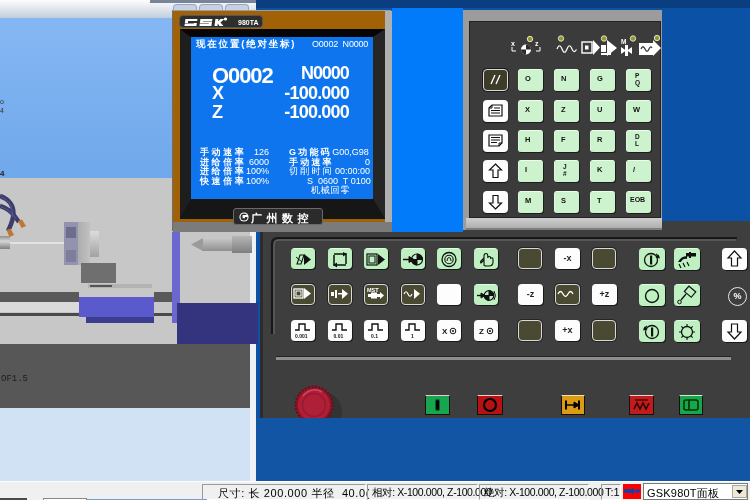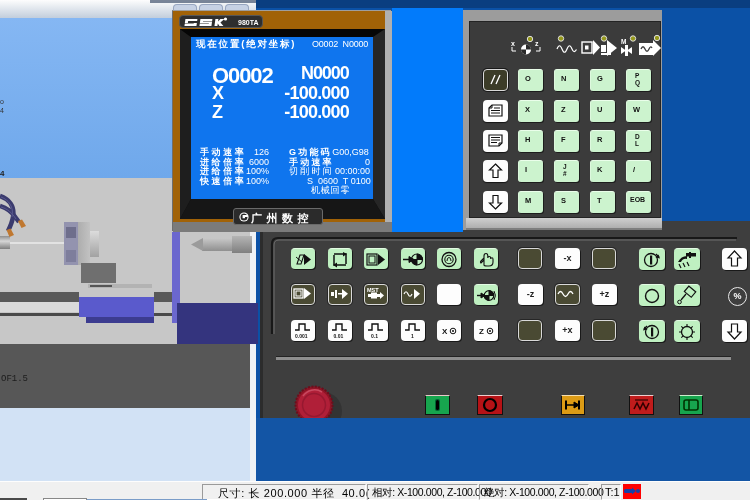--- a/index.html
+++ b/index.html
@@ -619,19 +619,27 @@
   <div class="abs" style="left:601px;top:2px;width:20px;height:16px;border:1px solid;border-color:#9a9a9a #fff #fff #9a9a9a;padding:1px 0 0 3px">T:1</div>
   <div class="abs" style="left:623px;top:2px;width:18px;height:15px;background:#f00">
     <svg width="18" height="15">
           <g fill="#1540a8">
             <rect x="1" y="5" width="9" height="4" rx="1.5"></rect>
             <polygon points="9,3.5 13,7 9,10.5"></polygon>
             <circle cx="15" cy="7" r="2"></circle>
           </g>
         </svg>
   </div>
+  <div class="abs" style="left:643px;top:1px;width:105px;height:17px;background:#fff;border:1px solid #7a7a7a">
+    <span class="abs" style="left:3px;top:2px;letter-spacing:0.2px">GSK980T面板</span>
+    <div class="abs" style="left:88px;top:1px;width:15px;height:13px;background:#ece9d8;border:1px solid #aca899">
+      <svg width="13" height="11">
+            <polygon points="3,4 10,4 6.5,8" fill="#000"></polygon>
+          </svg>
+    </div>
+  </div>
 
   <div class="abs" style="left:0;top:16px;width:27px;height:3px;background:#4a4a4a"></div>
   <div class="abs" style="left:43px;top:16px;width:44px;height:3px;background:#fff;border:1px solid #888;border-bottom:none"></div>
   <div class="abs" style="left:87px;top:17px;width:120px;height:2px;background:#7a9cc8"></div>
 </div>
 
 </div>
 
 </body></html>

